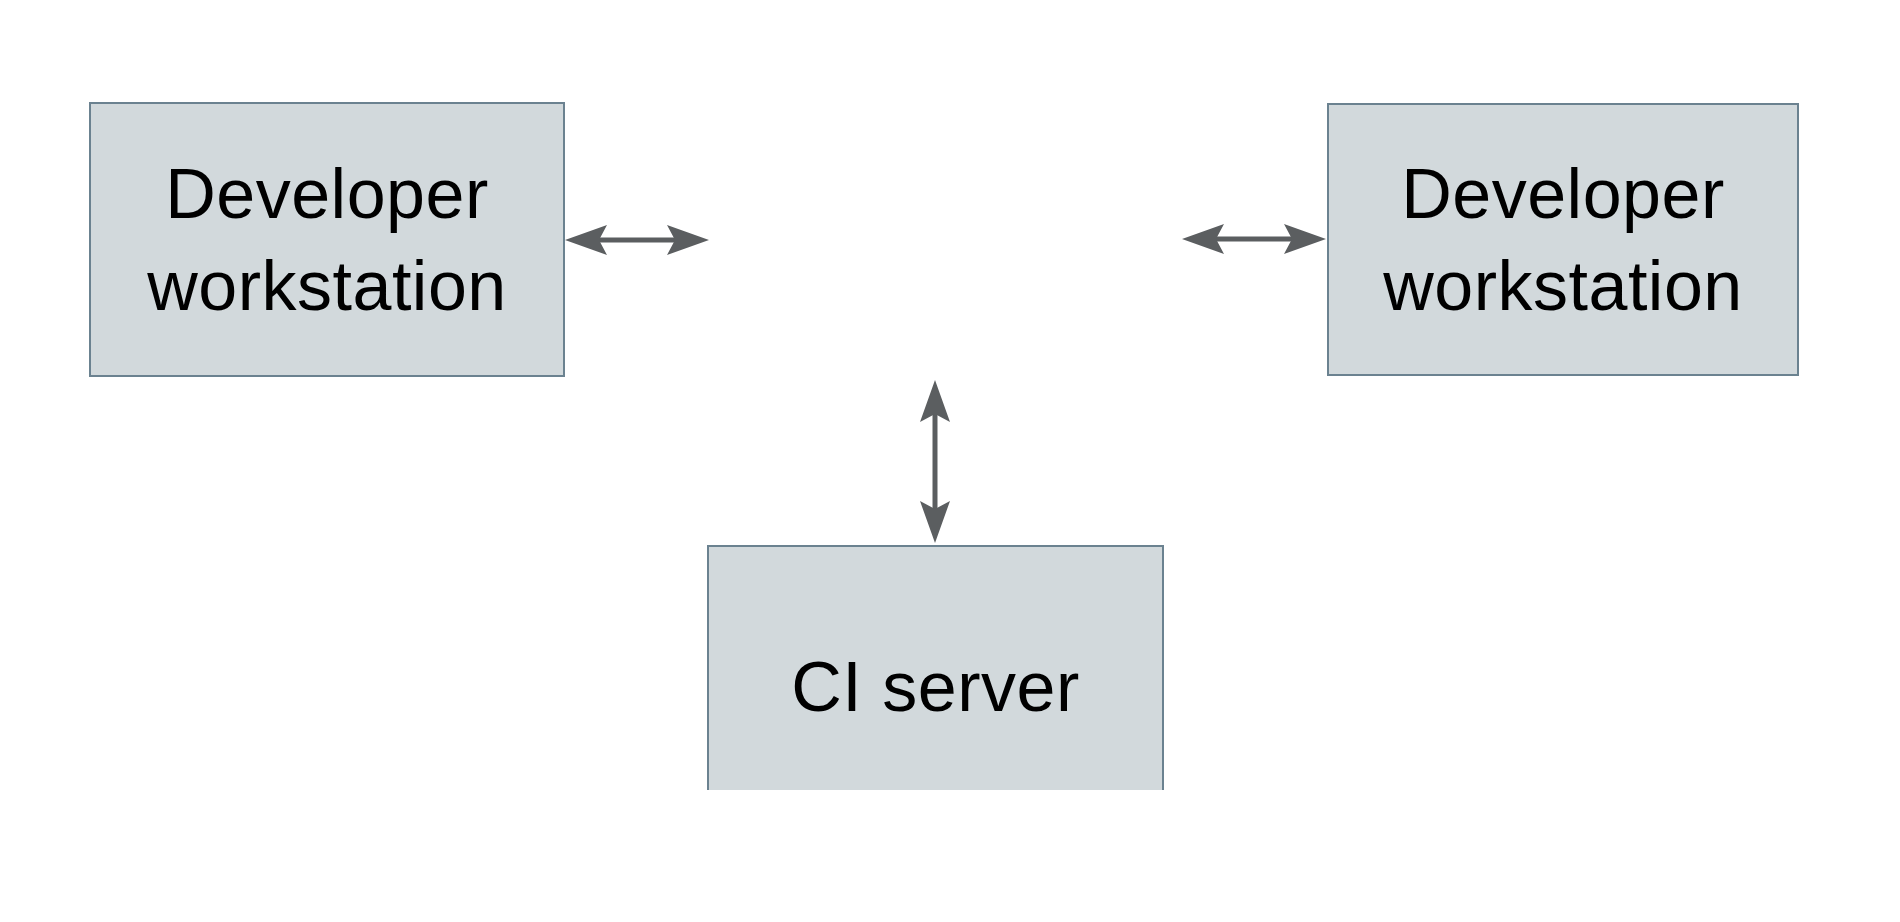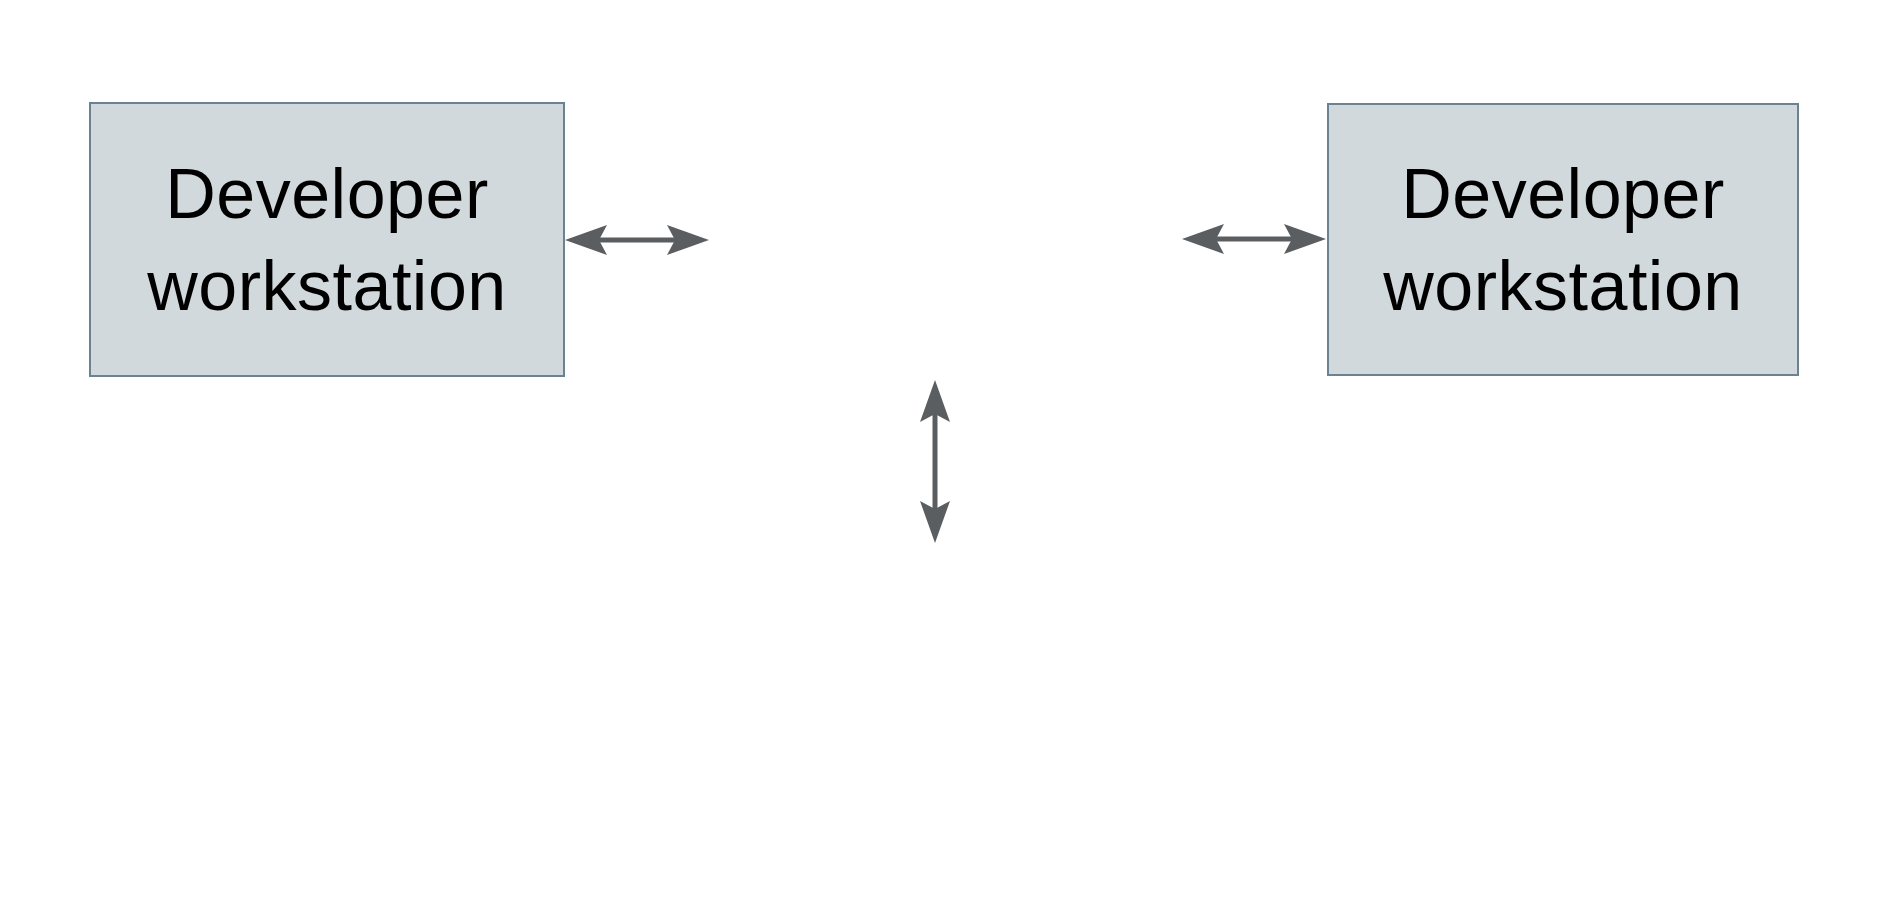--- a/index.html
+++ b/index.html
@@ -55,20 +55,23 @@
     <span class="label">Developer
 workstation</span>
   </div>
 
 
   <div class="node node-dev-right">
     <span class="label">Developer
 workstation</span>
   </div>
 
+  <div class="node node-ci">
+    <span class="label">CI server</span>
+  </div>
 
   <div class="edge edge-left">
     <svg viewBox="0 0 144 36" preserveAspectRatio="none" aria-hidden="true">
       <line x1="34" y1="18" x2="110" y2="18" stroke="currentColor" stroke-width="5"></line>
       <path d="M144,18 L102,3 L110,18 L102,33 Z" fill="currentColor"></path>
       <path d="M0,18 L42,3 L34,18 L42,33 Z" fill="currentColor"></path>
     </svg>
   </div>
 
   <div class="edge edge-right">

